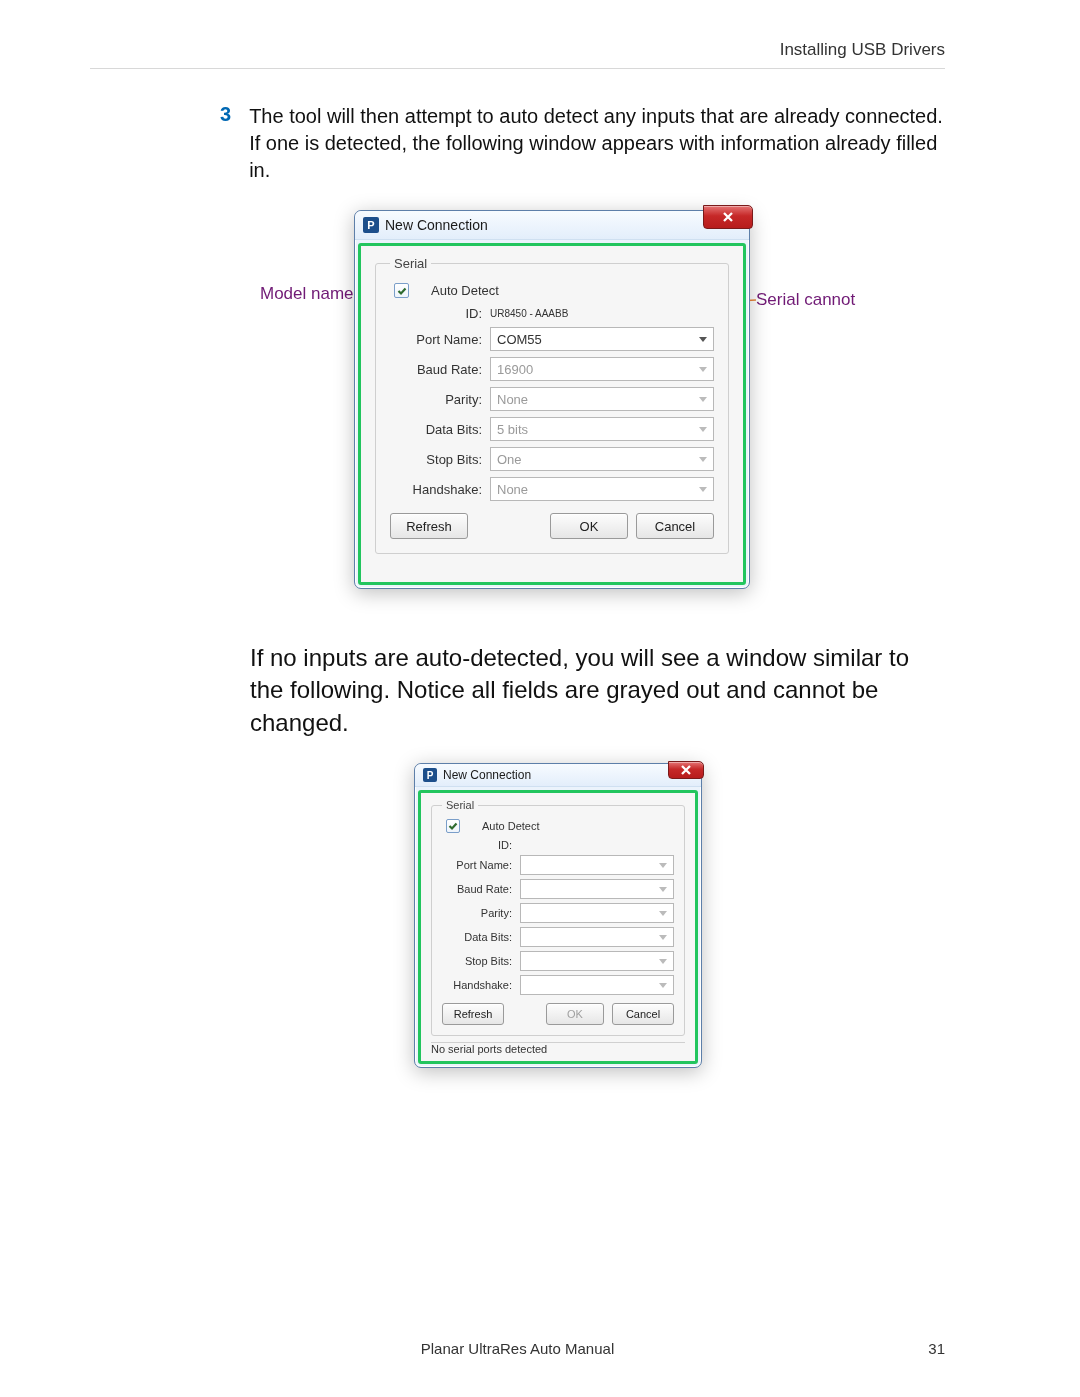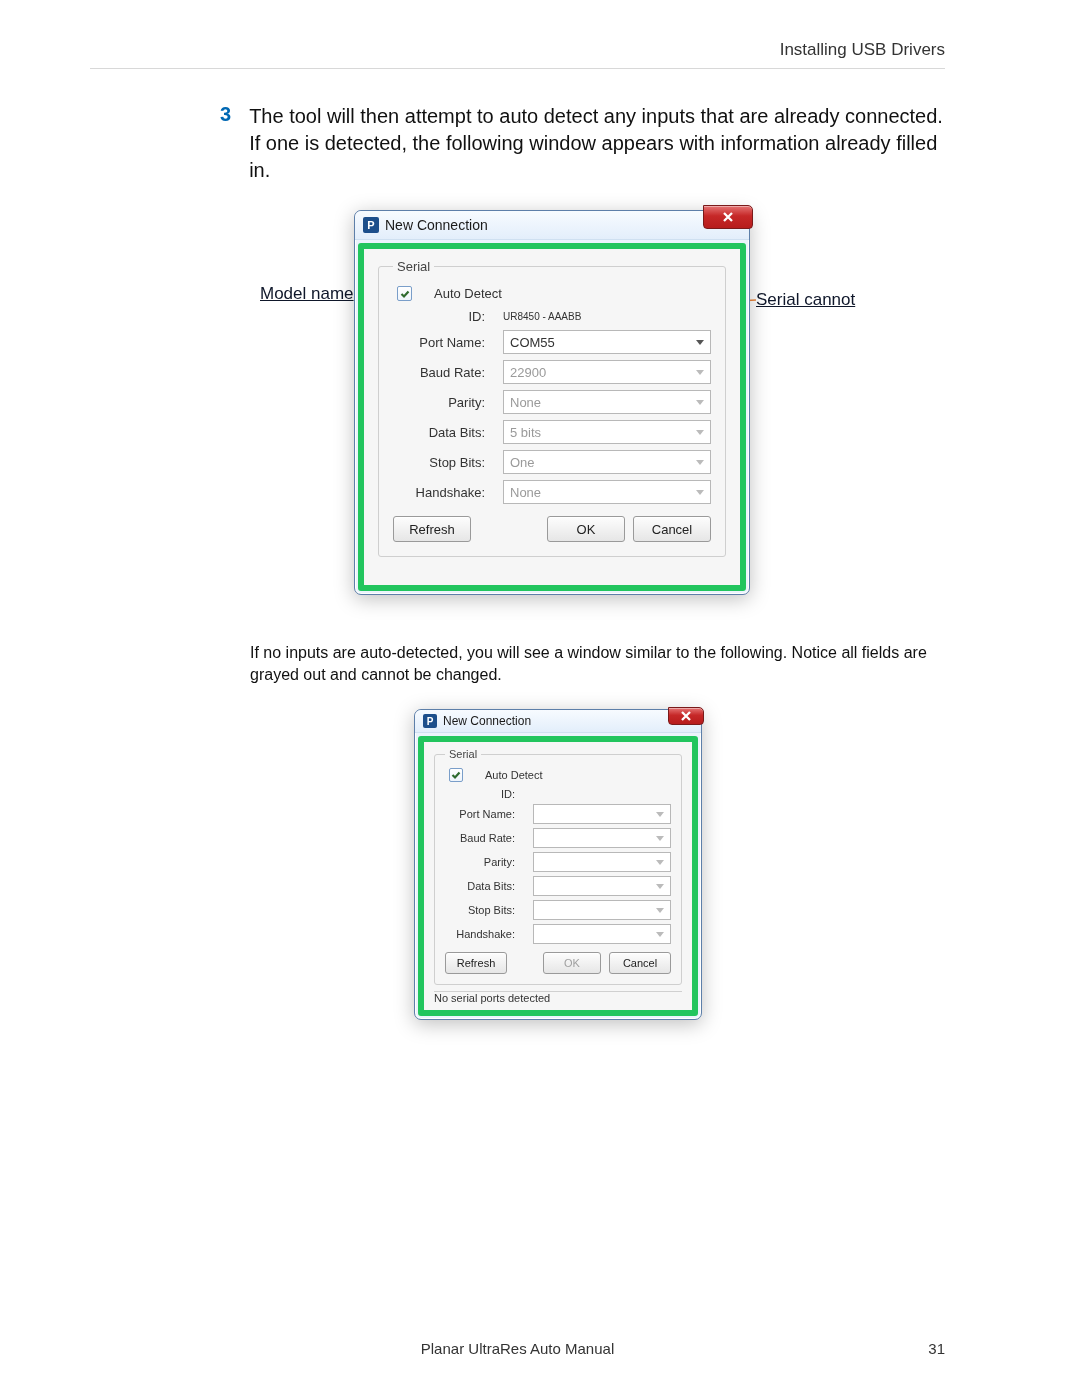--- a/index.html
+++ b/index.html
@@ -41,21 +41,21 @@
     font-size: 20px;
     flex: 0 0 auto;
   }
   .step-text {
     font-size: 20px;
     line-height: 1.35;
     color: #111;
   }
   .para {
     margin-left: 160px;
-    font-size: 16px;
+    font-size: 24px;
     line-height: 1.35;
     color: #111;
     margin-top: 24px;
     margin-bottom: 24px;
   }
   .figure-wrap {
     position: relative;
     margin: 24px 0 24px 0;
   }
 
@@ -98,21 +98,21 @@
     border: 1px solid #7a1a1a;
     box-shadow: inset 0 1px 0 rgba(255,255,255,.4);
     display: flex; align-items: center; justify-content: center;
   }
   .win7 .close-btn svg { width: 14px; height: 14px; }
   .win7 .close-btn svg path { stroke: #fff; stroke-width: 2.3; fill: none; }
 
   .win7 .client {
     margin: 3px;
     background: #f6f6f6;
-    border: 6px solid #22c55e;
+    border: 3px solid #22c55e;
     border-radius: 3px;
     padding: 10px 14px 8px 14px;
   }
   fieldset.serial {
     border: 1px solid #cfcfcf;
     border-radius: 3px;
     margin: 0;
     padding: 10px 14px 14px 14px;
   }
   fieldset.serial legend {
@@ -137,21 +137,21 @@
 
   .form-row {
     display: flex; align-items: center;
     margin: 6px 0;
   }
   .form-row .lbl {
     width: 92px;
     text-align: right;
     font-size: 13px;
     color: #333;
-    padding-right: 18px;
+    padding-right: 8px;
   }
   .form-row .val {
     flex: 1;
     font-size: 10px;
     color: #333;
   }
   .combo {
     flex: 1;
     height: 22px;
     border: 1px solid #b8b8b8;
@@ -193,23 +193,22 @@
     margin-top: 6px;
     border-top: 1px solid #d0d0d0;
     font-size: 12px;
     color: #333;
   }
 
   
   .callout-label {
     position: absolute;
     font-size: 17px;
-    color: #0f172a;
+    color: #701a75;
     white-space: nowrap;
-    text-decoration: underline;
   }
   svg.leader {
     position: absolute;
     overflow: visible;
     pointer-events: none;
   }
   svg.leader line {
     stroke: #e8833a;
     stroke-width: 1.6;
   }
@@ -282,21 +281,21 @@
           <div class="form-row">
             <div class="lbl">Port Name:</div>
             <div class="combo">
               <span>COM55</span>
               <span class="caret"></span>
             </div>
           </div>
           <div class="form-row">
             <div class="lbl">Baud Rate:</div>
             <div class="combo disabled">
-              <span>22900</span>
+              <span>16900</span>
               <span class="caret"></span>
             </div>
           </div>
           <div class="form-row">
             <div class="lbl">Parity:</div>
             <div class="combo disabled">
               <span>None</span>
               <span class="caret"></span>
             </div>
           </div>

